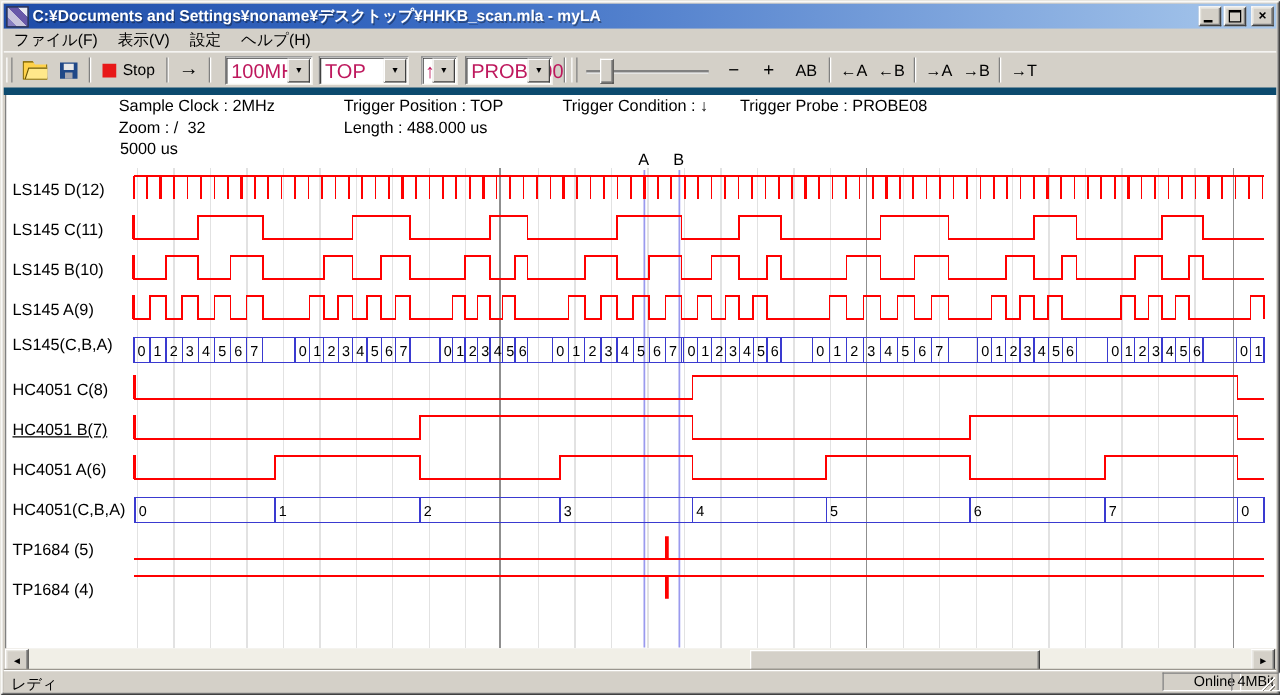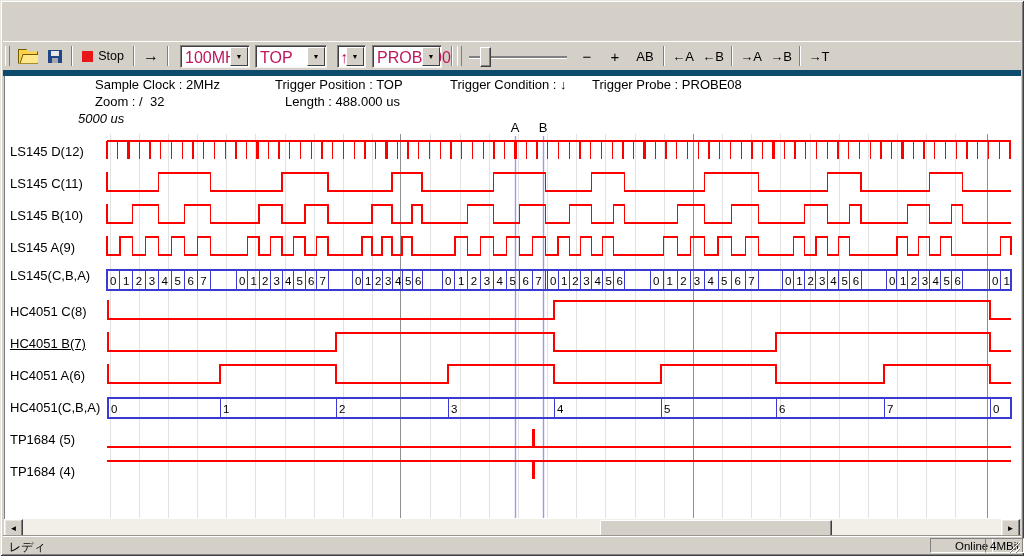--- a/index.html
+++ b/index.html
@@ -70,21 +70,42 @@
     font-size:11.5px;padding:0 4px;display:flex;align-items:center;}
   .grip{position:absolute;right:1px;bottom:1px;width:13px;height:13px;
     background:repeating-linear-gradient(135deg,transparent 0 2px,#fff 2px 3px,#8a867e 3px 4px);
     clip-path:polygon(100% 0,100% 100%,0 100%);}
 </style>
 </head>
 <body>
 
 <div class="window" id="win">
 
-
+  <div class="titlebar">
+    <div class="app-icon"></div>
+    <div class="title-text">C:¥Documents and Settings¥noname¥デスクトップ¥HHKB_scan.mla - myLA</div>
+    <div class="win-btns">
+      <div class="win-btn">
+          <span class="glyph-min"></span>
+        </div>
+      <div class="win-btn">
+          <span class="glyph-max"></span>
+        </div>
+      <div class="win-btn" style="margin-left:4px;">
+          <span>×</span>
+        </div>
+    </div>
+  </div>
+
+  <div class="menubar">
+    <span class="menu-item">ファイル(F)</span>
+    <span class="menu-item">表示(V)</span>
+    <span class="menu-item">設定</span>
+    <span class="menu-item">ヘルプ(H)</span>
+  </div>
 
   <div class="toolbar">
     <div class="tgrip" style="left:2px;"></div>
     <div class="tbtn" style="left:12px;width:26px;">
         <span class="icon-open"></span>
       </div>
     <div class="tbtn" style="left:40px;width:24px;">
         <span class="icon-save"></span>
       </div>
     <div class="tsep" style="left:68px;"></div>
@@ -128,22 +149,22 @@
     <div class="tbtn" style="left:802px;width:28px;">→T</div>
   </div>
 
   <div class="client"></div>
 
   <div class="info-text" style="left:95px;top:77px;">Sample Clock : 2MHz</div>
   <div class="info-text" style="left:275px;top:77px;">Trigger Position : TOP</div>
   <div class="info-text" style="left:450px;top:77px;">Trigger Condition : ↓</div>
   <div class="info-text" style="left:592px;top:77px;">Trigger Probe : PROBE08</div>
   <div class="info-text" style="left:95px;top:94px;">Zoom : /  32</div>
-  <div class="info-text" style="left:285px;top:94px;">Length : 488.000 us</div>
-  <div class="scale-label" style="left:78px;top:111px;font-style:italic;">5000 us</div>
+  <div class="info-text" style="left:275px;top:94px;">Length : 488.000 us</div>
+  <div class="scale-label" style="left:96px;top:111px;">5000 us</div>
   <div class="cursor-label" id="curA" style="left: 515px; top: 120px;">A</div>
   <div class="cursor-label" id="curB" style="left: 543px; top: 120px;">B</div>
 
   <svg id="wave" xmlns="http://www.w3.org/2000/svg">
       <line x1="110.0" y1="134" x2="110.0" y2="518" stroke="#e2e2e2" stroke-width="1" shape-rendering="crispEdges"></line>
       <line x1="139.2" y1="134" x2="139.2" y2="518" stroke="#e2e2e2" stroke-width="1" shape-rendering="crispEdges"></line>
       <line x1="168.3" y1="134" x2="168.3" y2="518" stroke="#e2e2e2" stroke-width="1" shape-rendering="crispEdges"></line>
       <line x1="197.5" y1="134" x2="197.5" y2="518" stroke="#e2e2e2" stroke-width="1" shape-rendering="crispEdges"></line>
       <line x1="226.7" y1="134" x2="226.7" y2="518" stroke="#e2e2e2" stroke-width="1" shape-rendering="crispEdges"></line>
       <line x1="255.9" y1="134" x2="255.9" y2="518" stroke="#e2e2e2" stroke-width="1" shape-rendering="crispEdges"></line>

